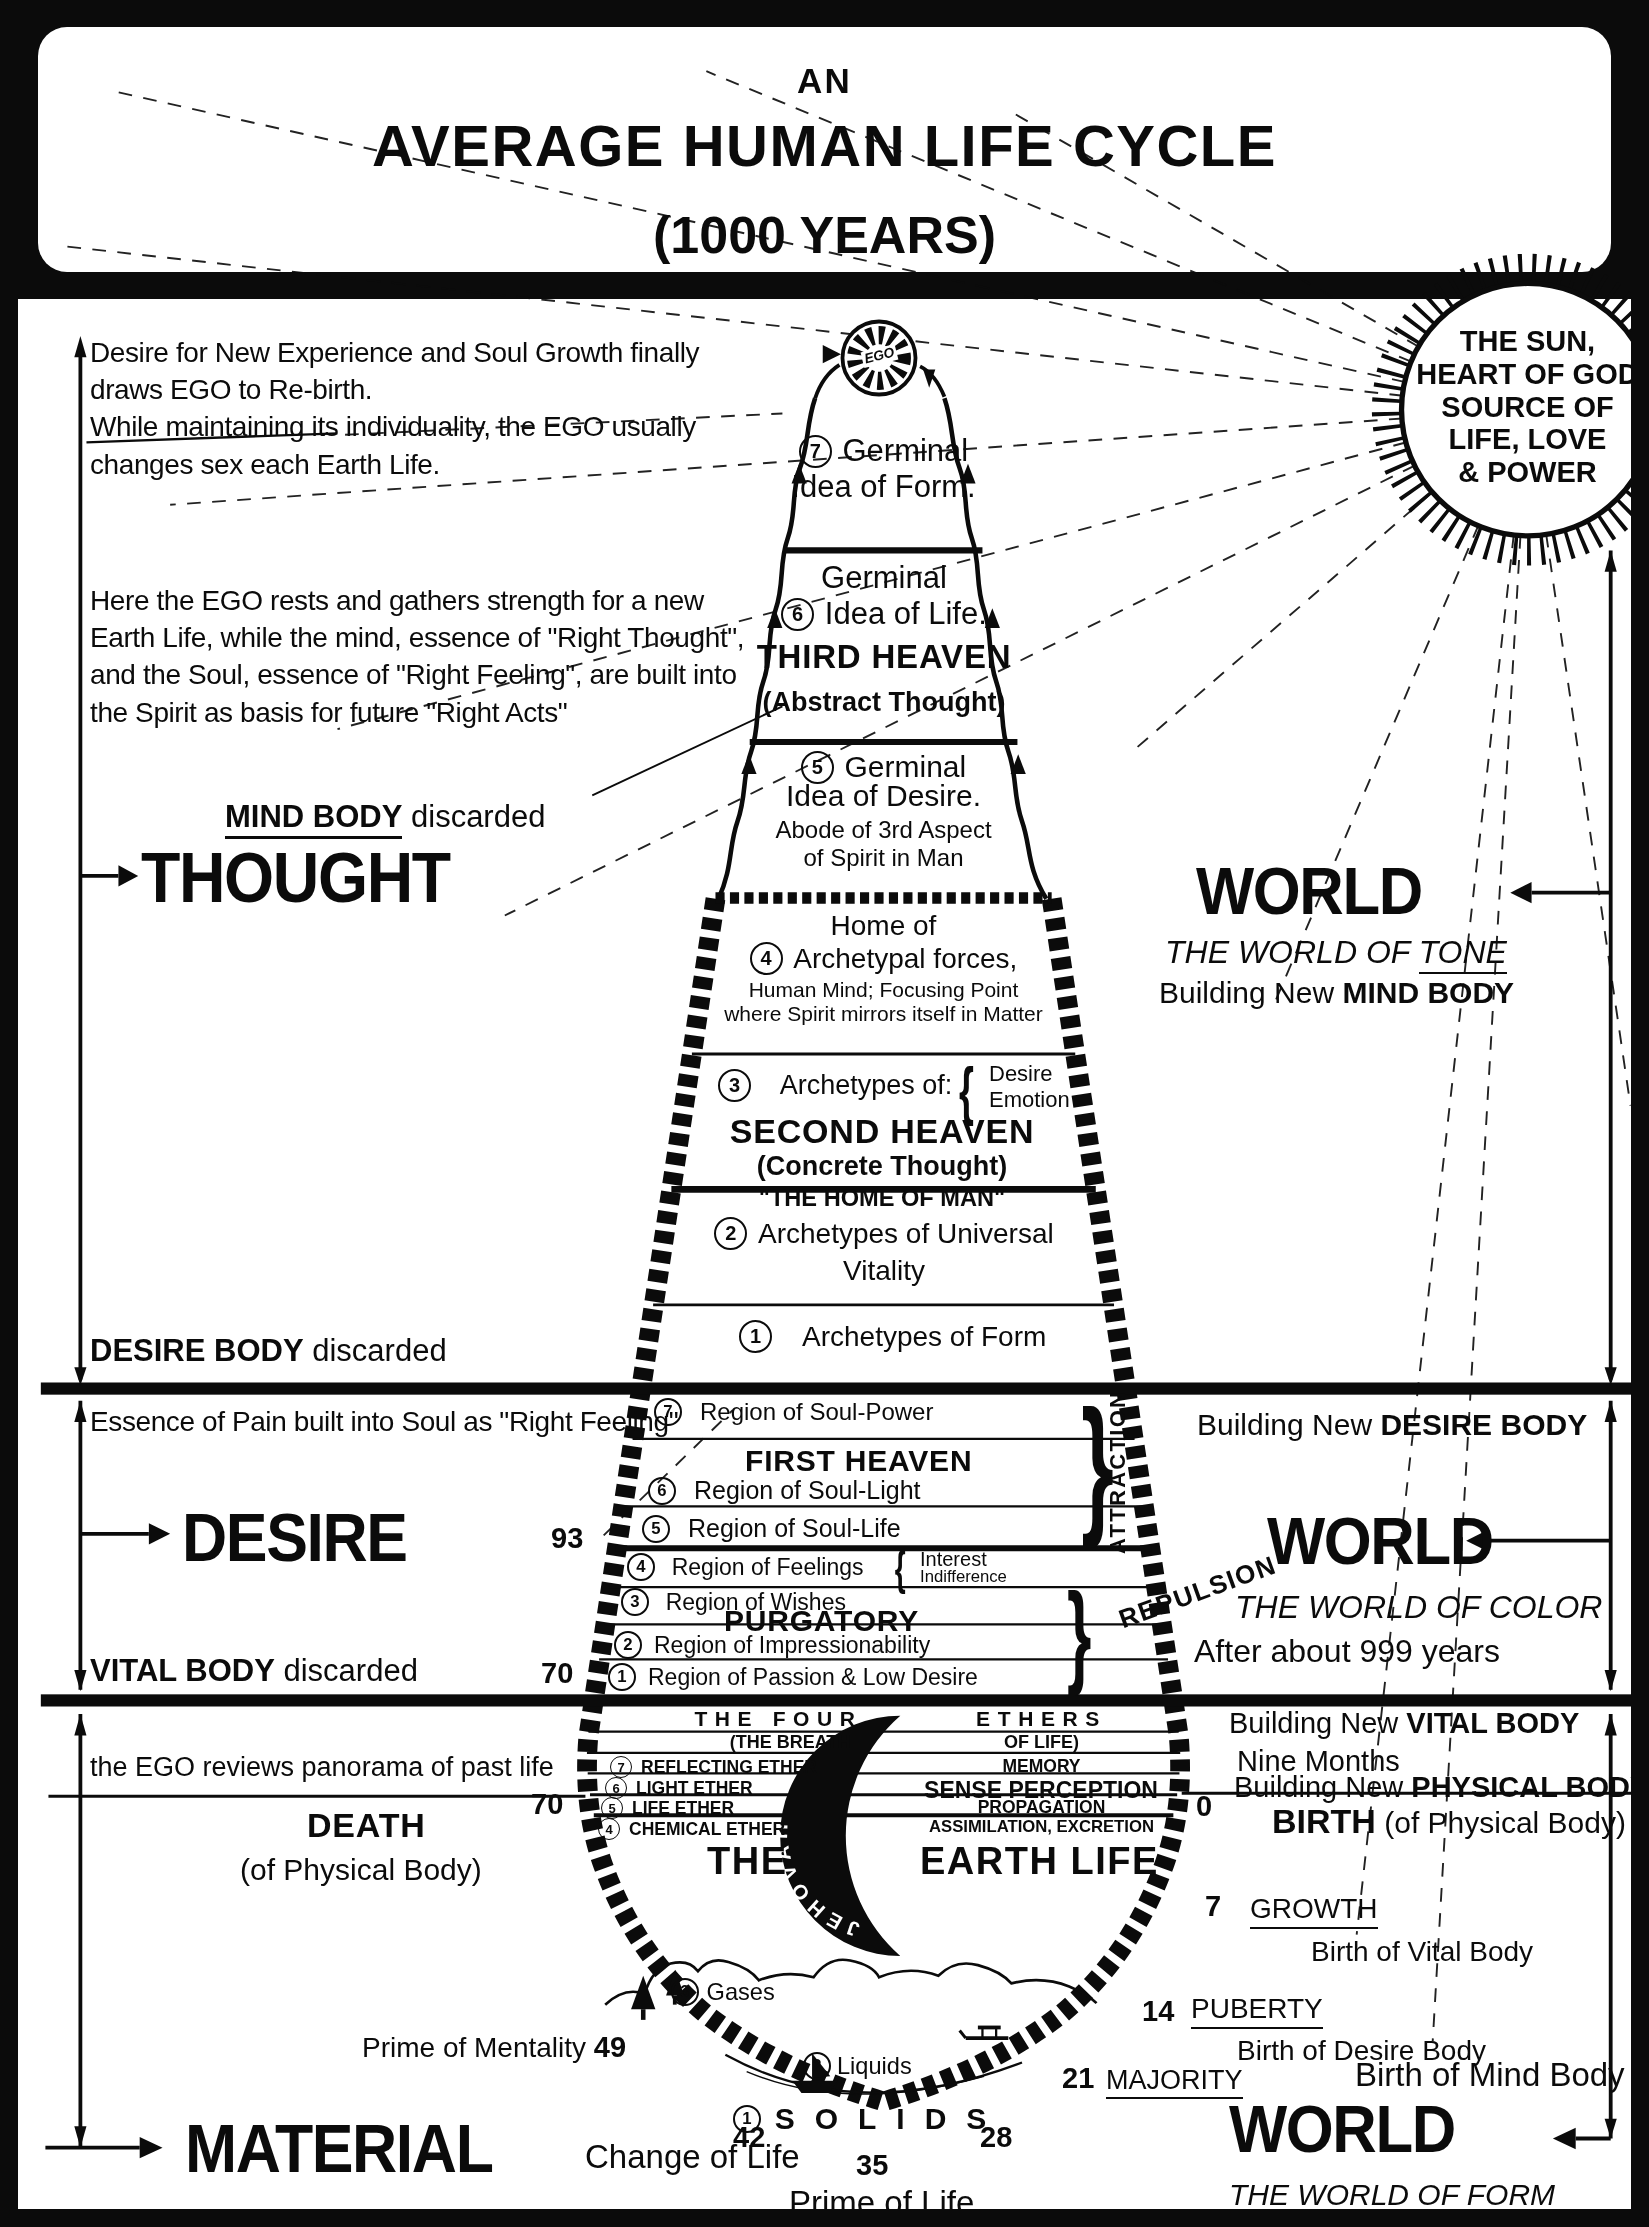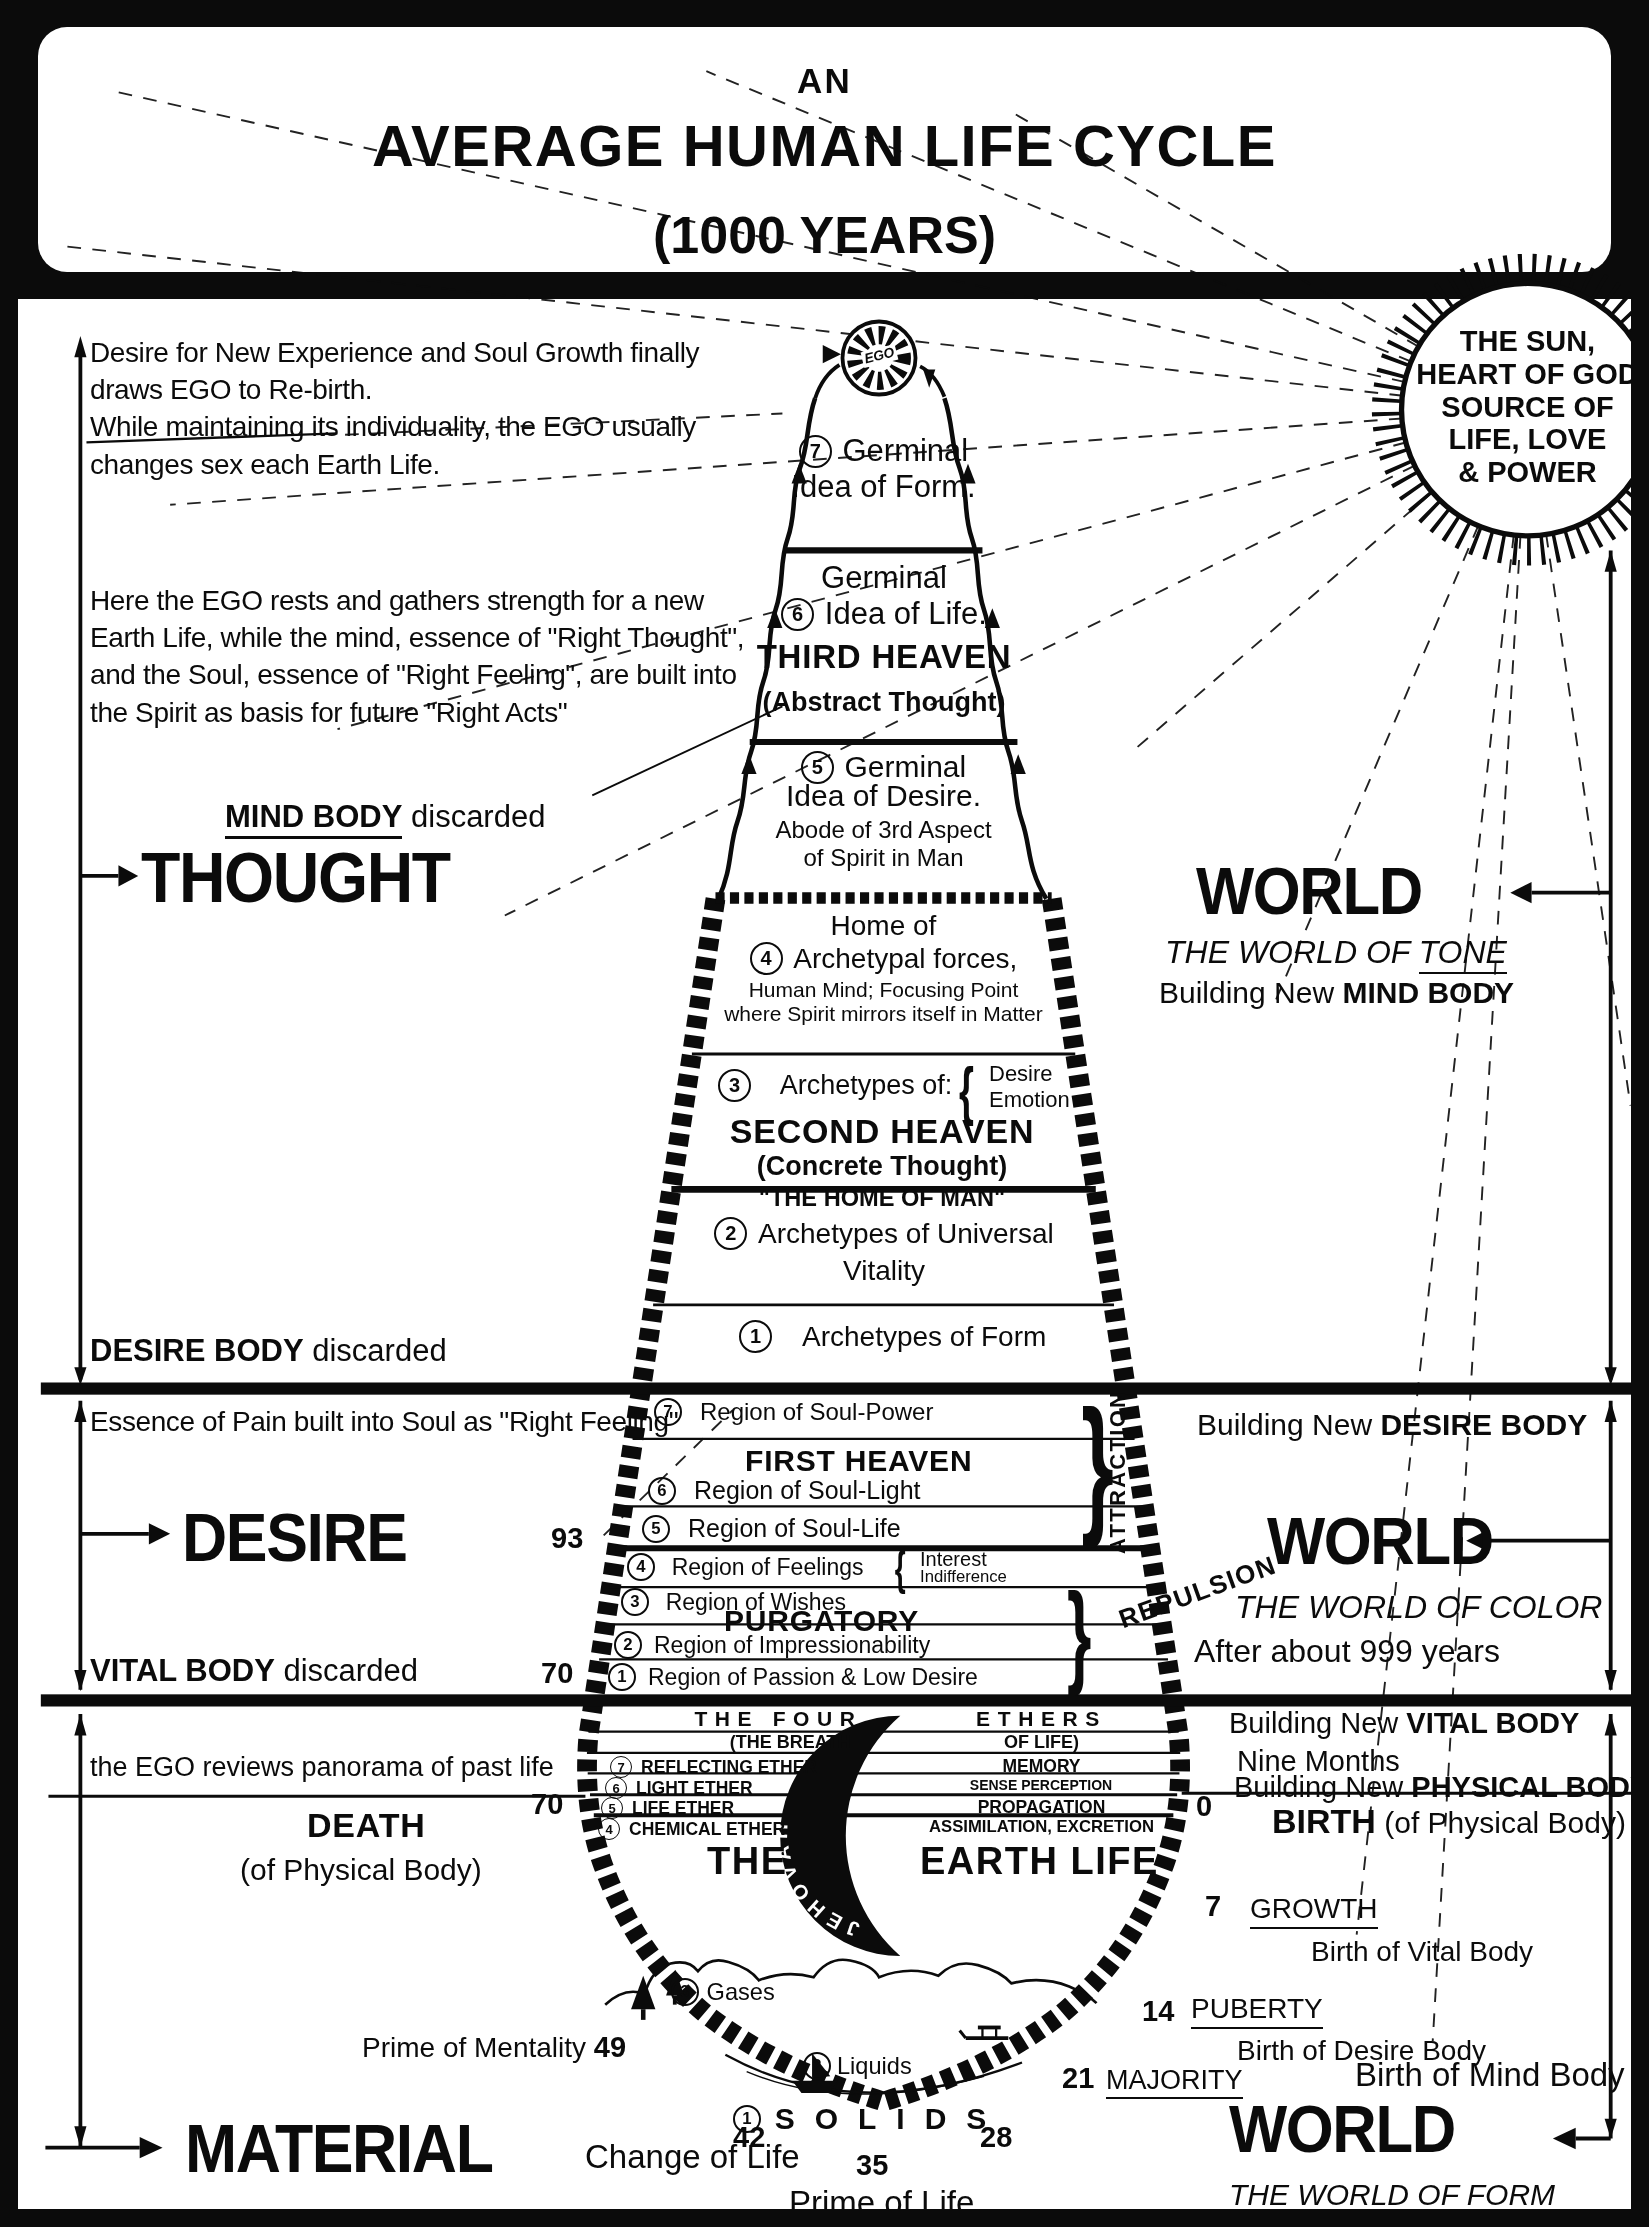--- a/index.html
+++ b/index.html
@@ -383,21 +383,21 @@
   <div class="row z2" style="left:592px;top:1738px;font-size:17.5px;font-weight:600;gap:9px;">
     <span class="circ-xs">7</span>
     <span>REFLECTING ETHER</span>
   </div>
   <div class="t z2" style="left:936px;top:1739px;width:175px;text-align:center;font-size:17.5px;font-weight:600;">MEMORY</div>
 
   <div class="row z2" style="left:587px;top:1759px;font-size:17.5px;font-weight:600;gap:9px;">
     <span class="circ-xs">6</span>
     <span>LIGHT ETHER</span>
   </div>
-  <div class="t z2" style="left:905px;top:1760px;width:236px;text-align:center;font-size:14px;font-weight:600;">SENSE PERCEPTION</div>
+  <div class="t z2" style="left:905px;top:1760px;width:236px;text-align:center;font-size:23px;font-weight:600;">SENSE PERCEPTION</div>
 
   <div class="row z2" style="left:583px;top:1779px;font-size:17.5px;font-weight:600;gap:9px;">
     <span class="circ-xs">5</span>
     <span>LIFE ETHER</span>
   </div>
   <div class="t z2" style="left:921px;top:1780px;width:205px;text-align:center;font-size:17.5px;font-weight:600;">PROPAGATION</div>
 
   <div class="row z2" style="left:580px;top:1800px;font-size:17.5px;font-weight:600;gap:9px;">
     <span class="circ-xs">4</span>
     <span>CHEMICAL ETHER</span>

